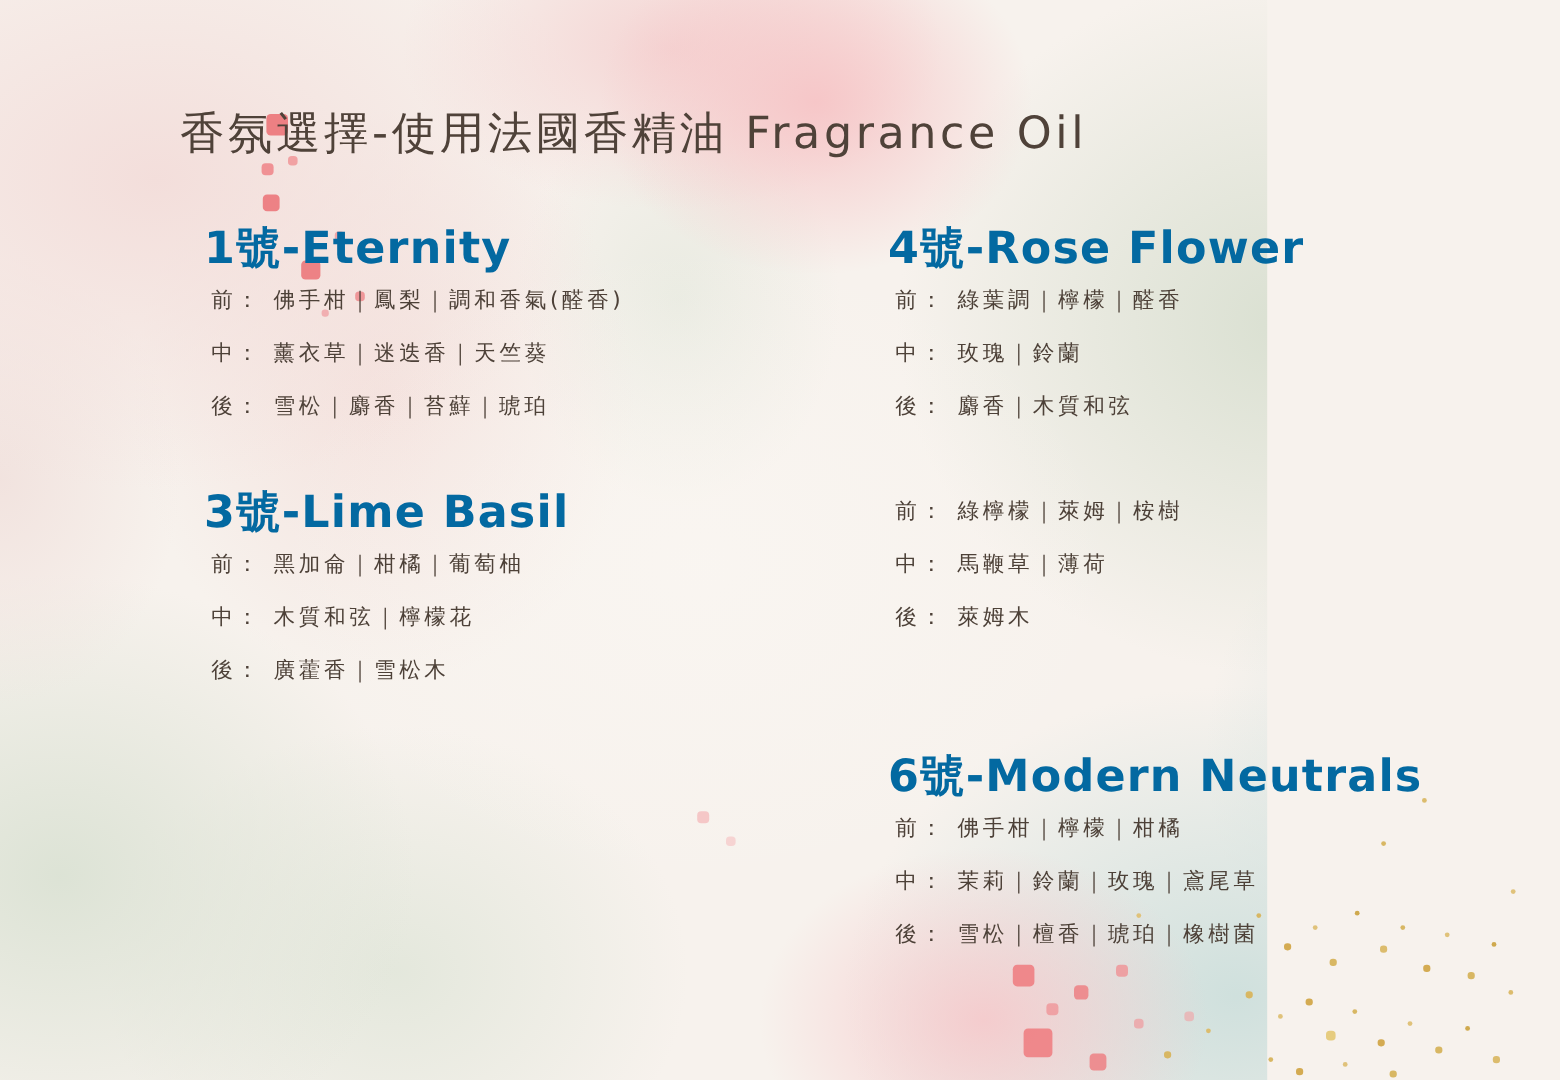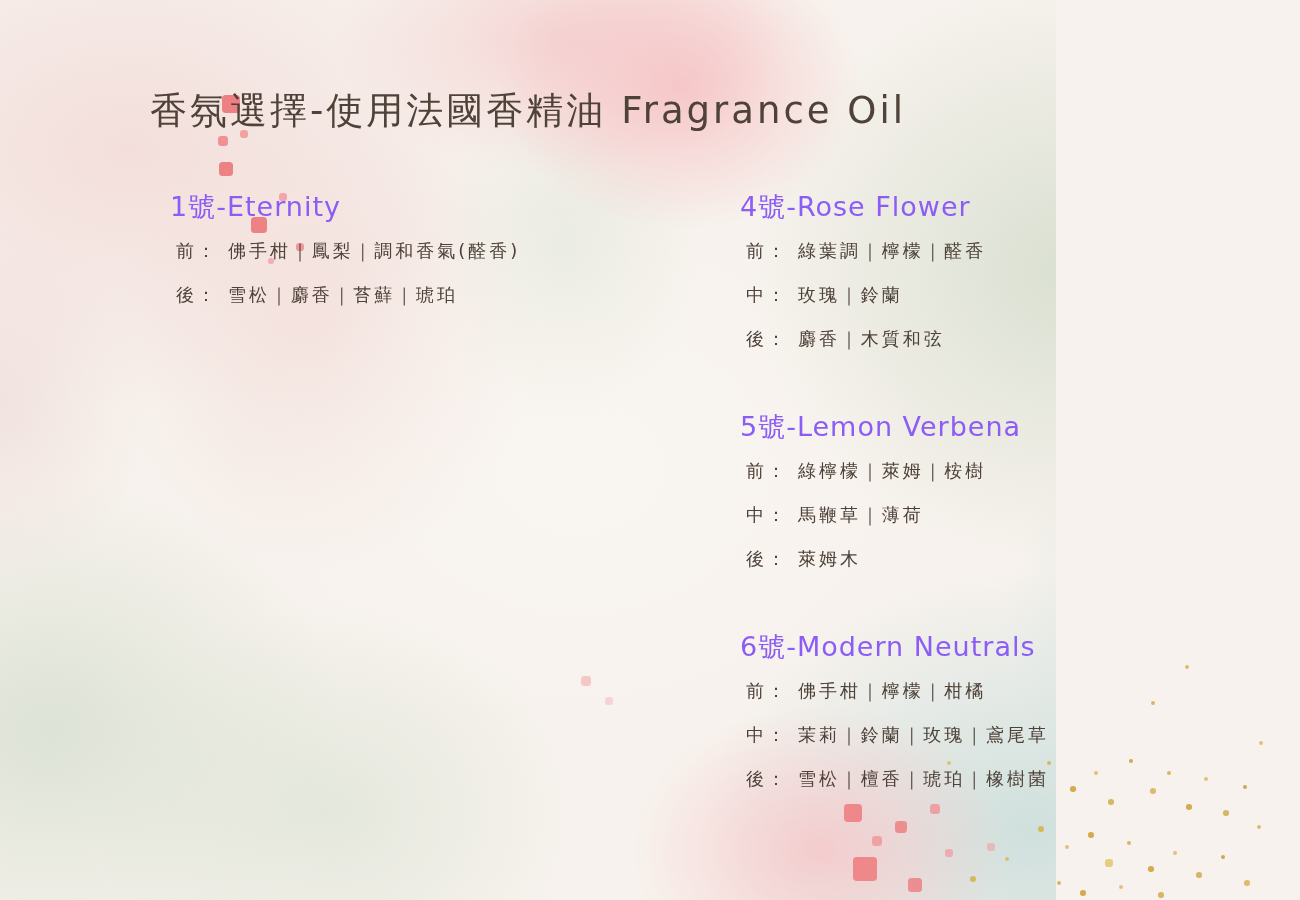--- a/index.html
+++ b/index.html
@@ -75,22 +75,22 @@
     position:absolute;top:86px;left:0;width:100%;
     text-align:center;margin:0;
     font-size:37px;font-weight:500;letter-spacing:3px;
     color:#4f4239;
   }
   .col{position:absolute;top:185px;}
   .col-left{left:170px;width:570px;}
   .col-right{left:740px;width:560px;}
   .card{height:220px;}
   .fragrance-name{
-    margin:0;font-size:27px;font-weight:400;letter-spacing:1px;
-    color:#8b5cf6;line-height:44px;
+    margin:0;font-size:37px;font-weight:700;letter-spacing:1px;
+    color:#0369a1;line-height:44px;
   }
   .note{
     margin:0;padding-left:6px;
     font-size:18px;line-height:44px;letter-spacing:3px;
     color:#4d4138;white-space:nowrap;
   }
   .note-label{margin-right:10px;}
 </style>
 </head>
 <body>
@@ -99,33 +99,39 @@
   <div class="washes"></div>
   <div class="coral-dots"></div>
   <div class="gold-dots"></div>
 
   <h1 class="title">香氛選擇-使用法國香精油 Fragrance Oil</h1>
 
   <div class="col col-left">
     <section class="card">
       <h2 class="fragrance-name">1號-Eternity</h2>
       <p class="note"><span class="note-label">前：</span><span>佛手柑｜鳳梨｜調和香氣(醛香)</span></p>
+      <p class="note"><span class="note-label">中：</span><span>薰衣草｜迷迭香｜天竺葵</span></p>
       <p class="note"><span class="note-label">後：</span><span>雪松｜麝香｜苔蘚｜琥珀</span></p>
+    </section>
+    <section class="card">
+      <h2 class="fragrance-name">3號-Lime Basil</h2>
+      <p class="note"><span class="note-label">前：</span><span>黑加侖｜柑橘｜葡萄柚</span></p>
+      <p class="note"><span class="note-label">中：</span><span>木質和弦｜檸檬花</span></p>
+      <p class="note"><span class="note-label">後：</span><span>廣藿香｜雪松木</span></p>
     </section>
   </div>
 
   <div class="col col-right">
     <section class="card">
       <h2 class="fragrance-name">4號-Rose Flower</h2>
       <p class="note"><span class="note-label">前：</span><span>綠葉調｜檸檬｜醛香</span></p>
       <p class="note"><span class="note-label">中：</span><span>玫瑰｜鈴蘭</span></p>
       <p class="note"><span class="note-label">後：</span><span>麝香｜木質和弦</span></p>
     </section>
     <section class="card">
-      <h2 class="fragrance-name">5號-Lemon Verbena</h2>
       <p class="note"><span class="note-label">前：</span><span>綠檸檬｜萊姆｜桉樹</span></p>
       <p class="note"><span class="note-label">中：</span><span>馬鞭草｜薄荷</span></p>
       <p class="note"><span class="note-label">後：</span><span>萊姆木</span></p>
     </section>
     <section class="card">
       <h2 class="fragrance-name">6號-Modern Neutrals</h2>
       <p class="note"><span class="note-label">前：</span><span>佛手柑｜檸檬｜柑橘</span></p>
       <p class="note"><span class="note-label">中：</span><span>茉莉｜鈴蘭｜玫瑰｜鳶尾草</span></p>
       <p class="note"><span class="note-label">後：</span><span>雪松｜檀香｜琥珀｜橡樹菌</span></p>
     </section>

